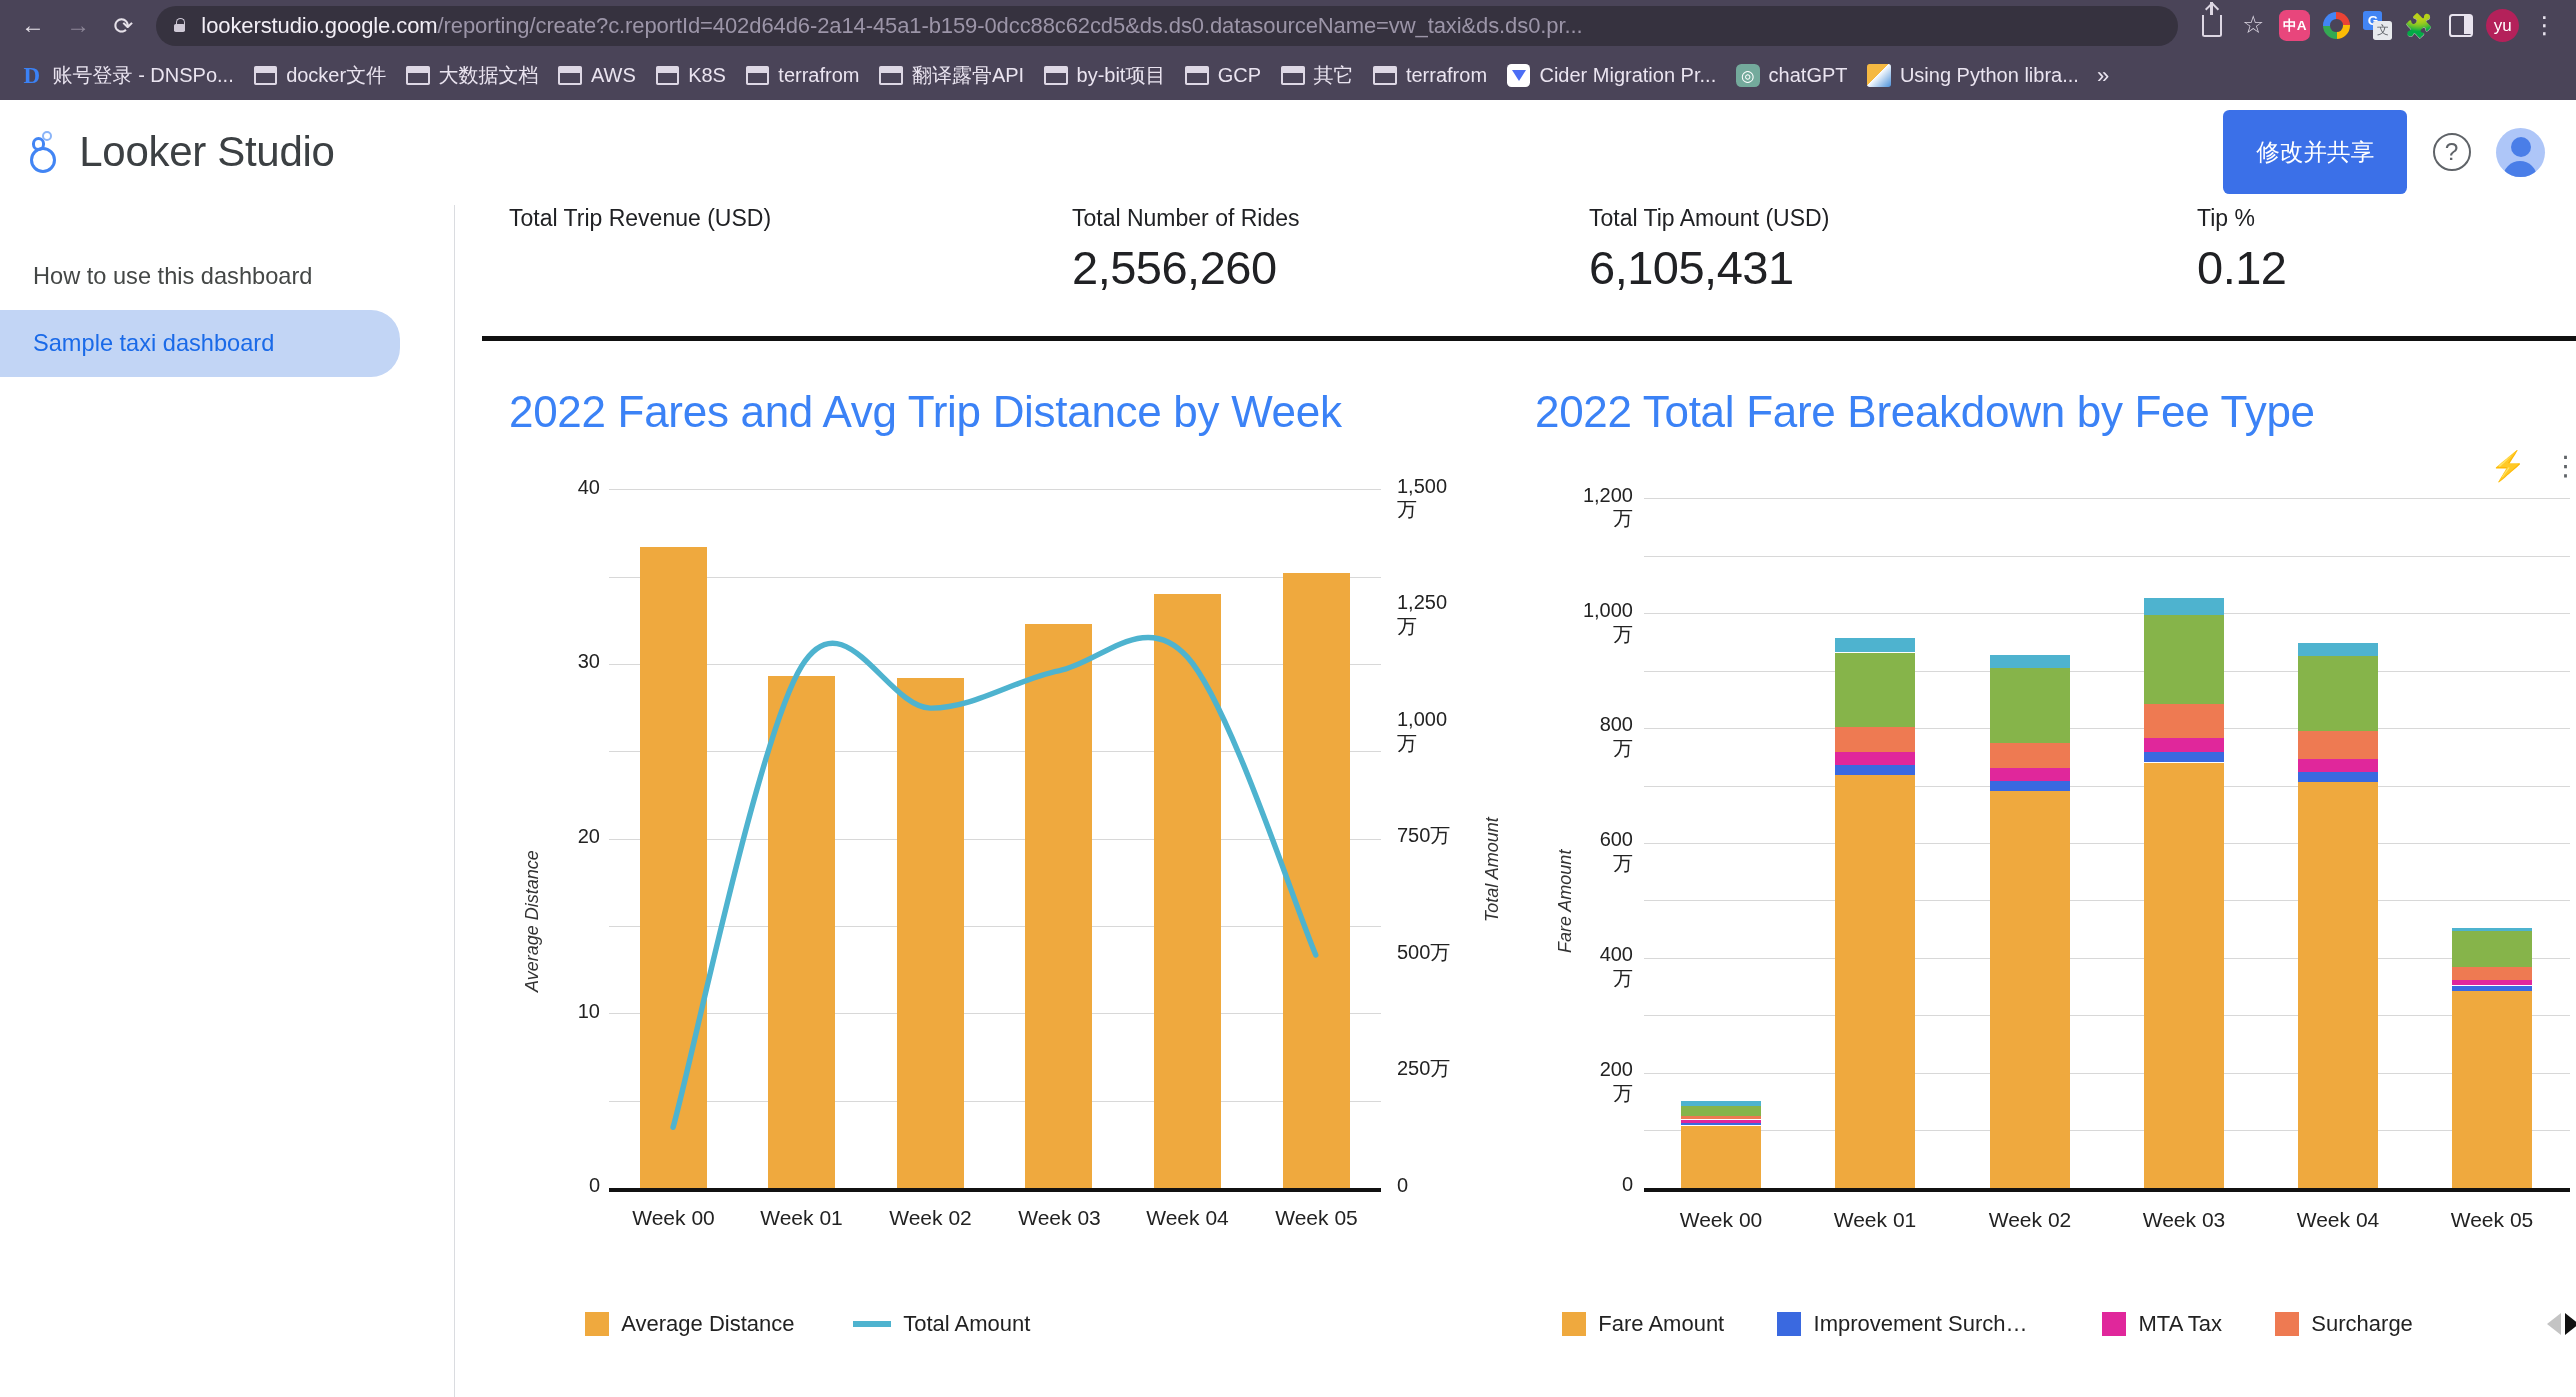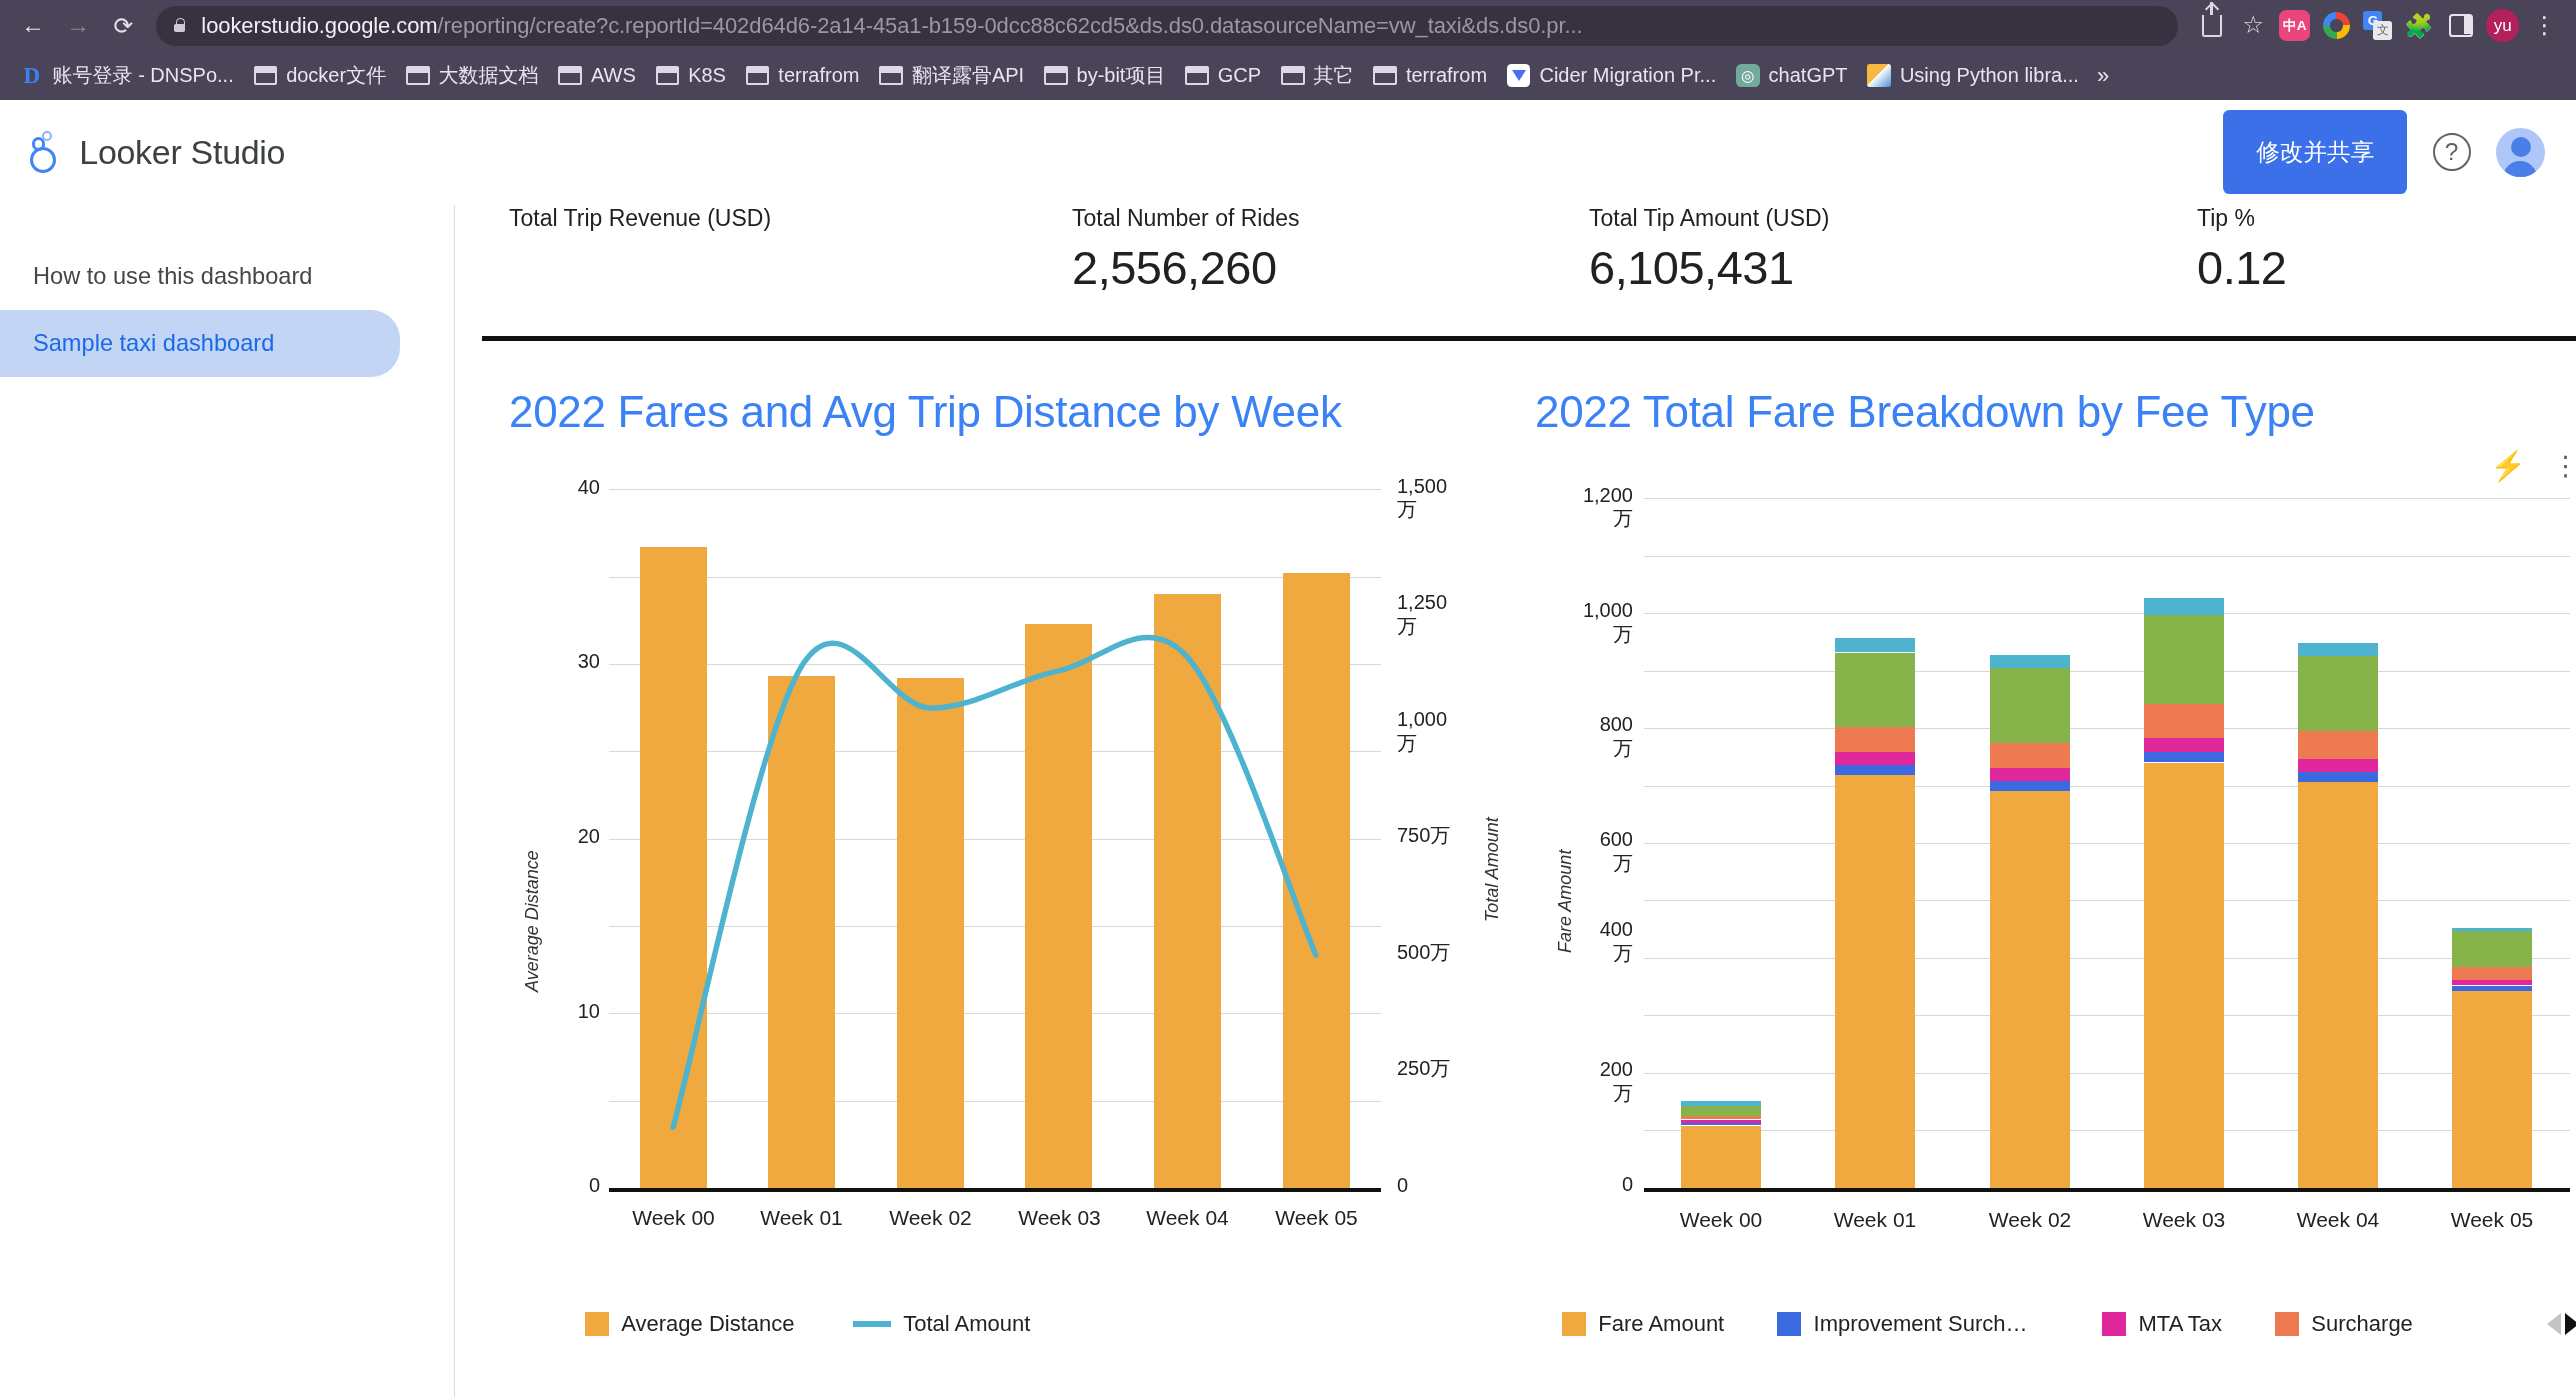--- a/index.html
+++ b/index.html
@@ -237,21 +237,21 @@
     width: 26px; height: 26px; border: 3.6px solid #4285f4; border-radius: 50%;
   }
   .brand-logo .ring-sm {
     position: absolute; left: 4.5px; top: 6.4px;
     width: 13.6px; height: 13.6px; border: 3.2px solid #4285f4; border-radius: 50%;
   }
   .brand-logo .ring-xs {
     position: absolute; left: 15.4px; top: 0px;
     width: 10px; height: 10px; border: 2.3px solid #8ab4f8; border-radius: 50%;
   }
-  .brand-name { font-size: 34px; color: #3c4043; font-weight: 400; letter-spacing: -0.3px; text-align: center; }
+  .brand-name { font-size: 42px; color: #3c4043; font-weight: 400; letter-spacing: -0.3px; text-align: center; }
   .header-right { margin-left: auto; display: flex; align-items: center; gap: 25.4px; }
   .btn-primary {
     background: #3b70e8;
     color: #fff;
     font-size: 23.6px;
     border: none;
     border-radius: 6.4px;
     padding: 26px 33px;
     cursor: pointer;
     font-family: Liberation Serif, serif;
@@ -631,21 +631,21 @@
           <div class="gridline" style="left: 109px; top: 124px; width: 926px;"></div>
           <div class="gridline" style="left: 109px; top: 67px; width: 926px;"></div>
           <div class="gridline" style="left: 109px; top: 9px; width: 926px;"></div>
           <div class="tick-lbl" style="left: 22px; top: 684px; width: 76px; text-align: right; line-height: 1.18;">
             <div>0</div>
           </div>
           <div class="tick-lbl" style="left: 22px; top: 569px; width: 76px; text-align: right; line-height: 1.18;">
             <div>200</div>
             <div>万</div>
           </div>
-          <div class="tick-lbl" style="left: 22px; top: 429px; width: 76px; text-align: right; line-height: 1.18;">
+          <div class="tick-lbl" style="left: 22px; top: 454px; width: 76px; text-align: right; line-height: 1.18;">
             <div>400</div>
             <div>万</div>
           </div>
           <div class="tick-lbl" style="left: 22px; top: 339px; width: 76px; text-align: right; line-height: 1.18;">
             <div>600</div>
             <div>万</div>
           </div>
           <div class="tick-lbl" style="left: 22px; top: 224px; width: 76px; text-align: right; line-height: 1.18;">
             <div>800</div>
             <div>万</div>

